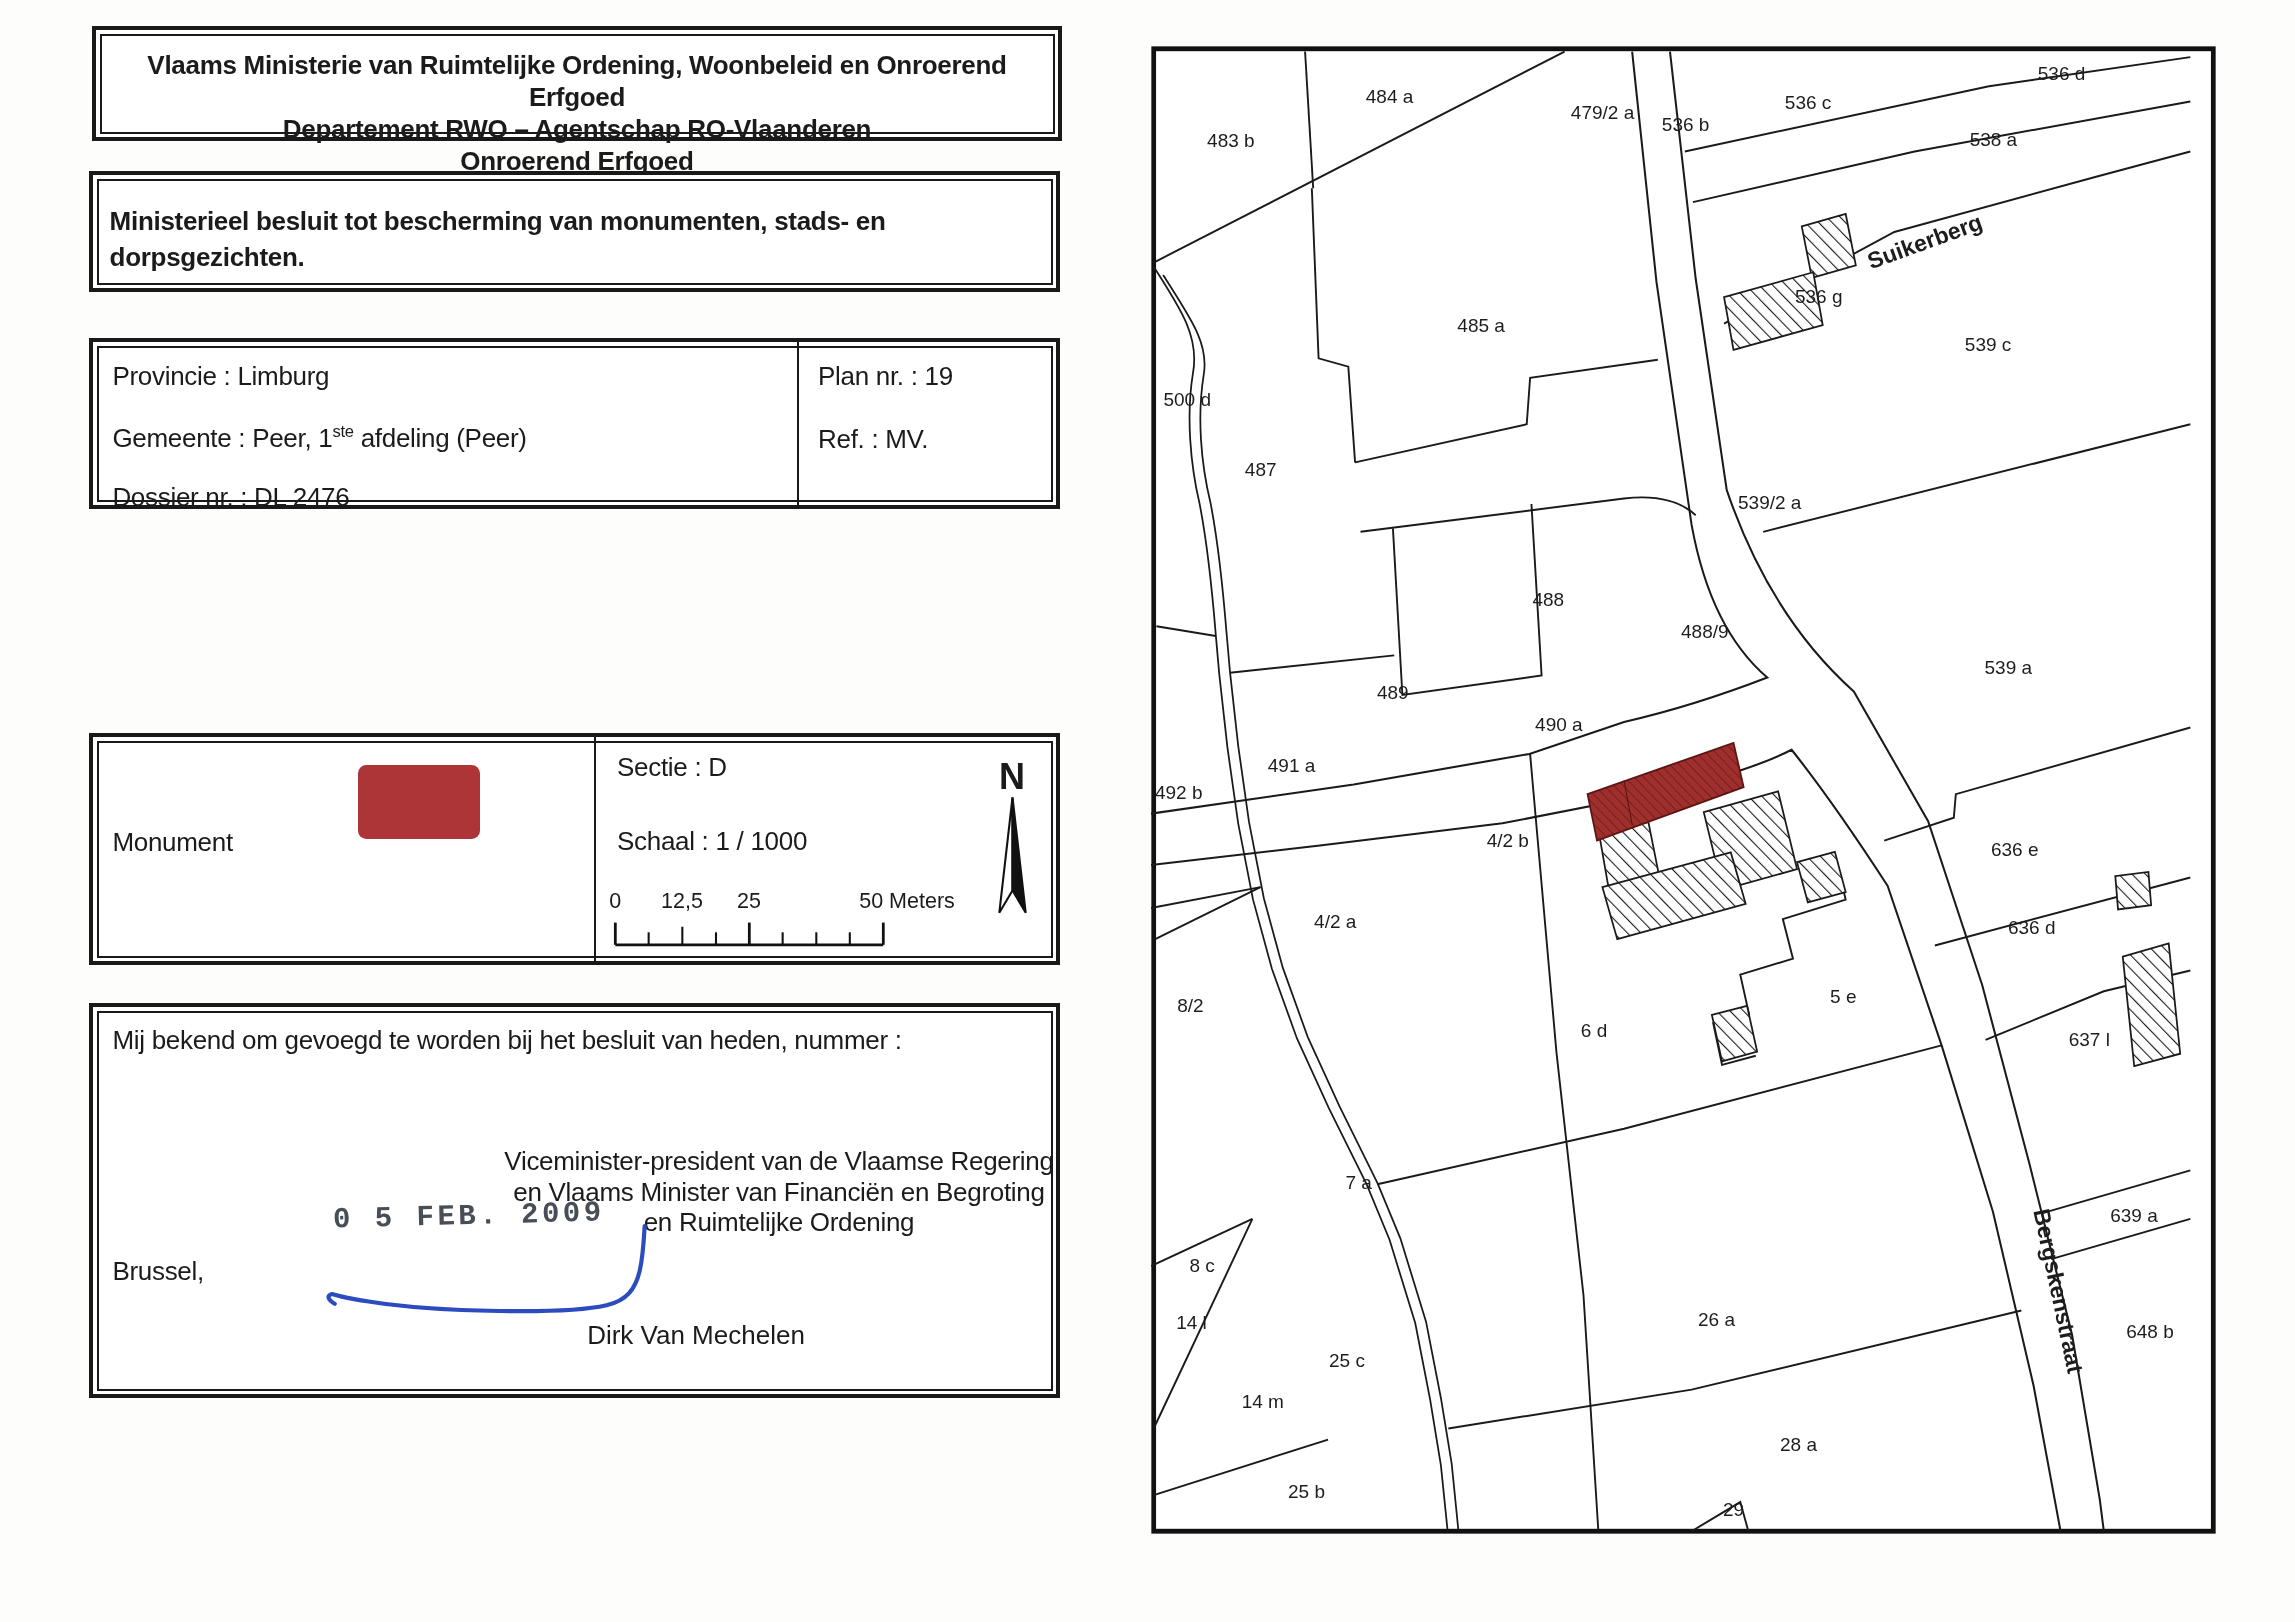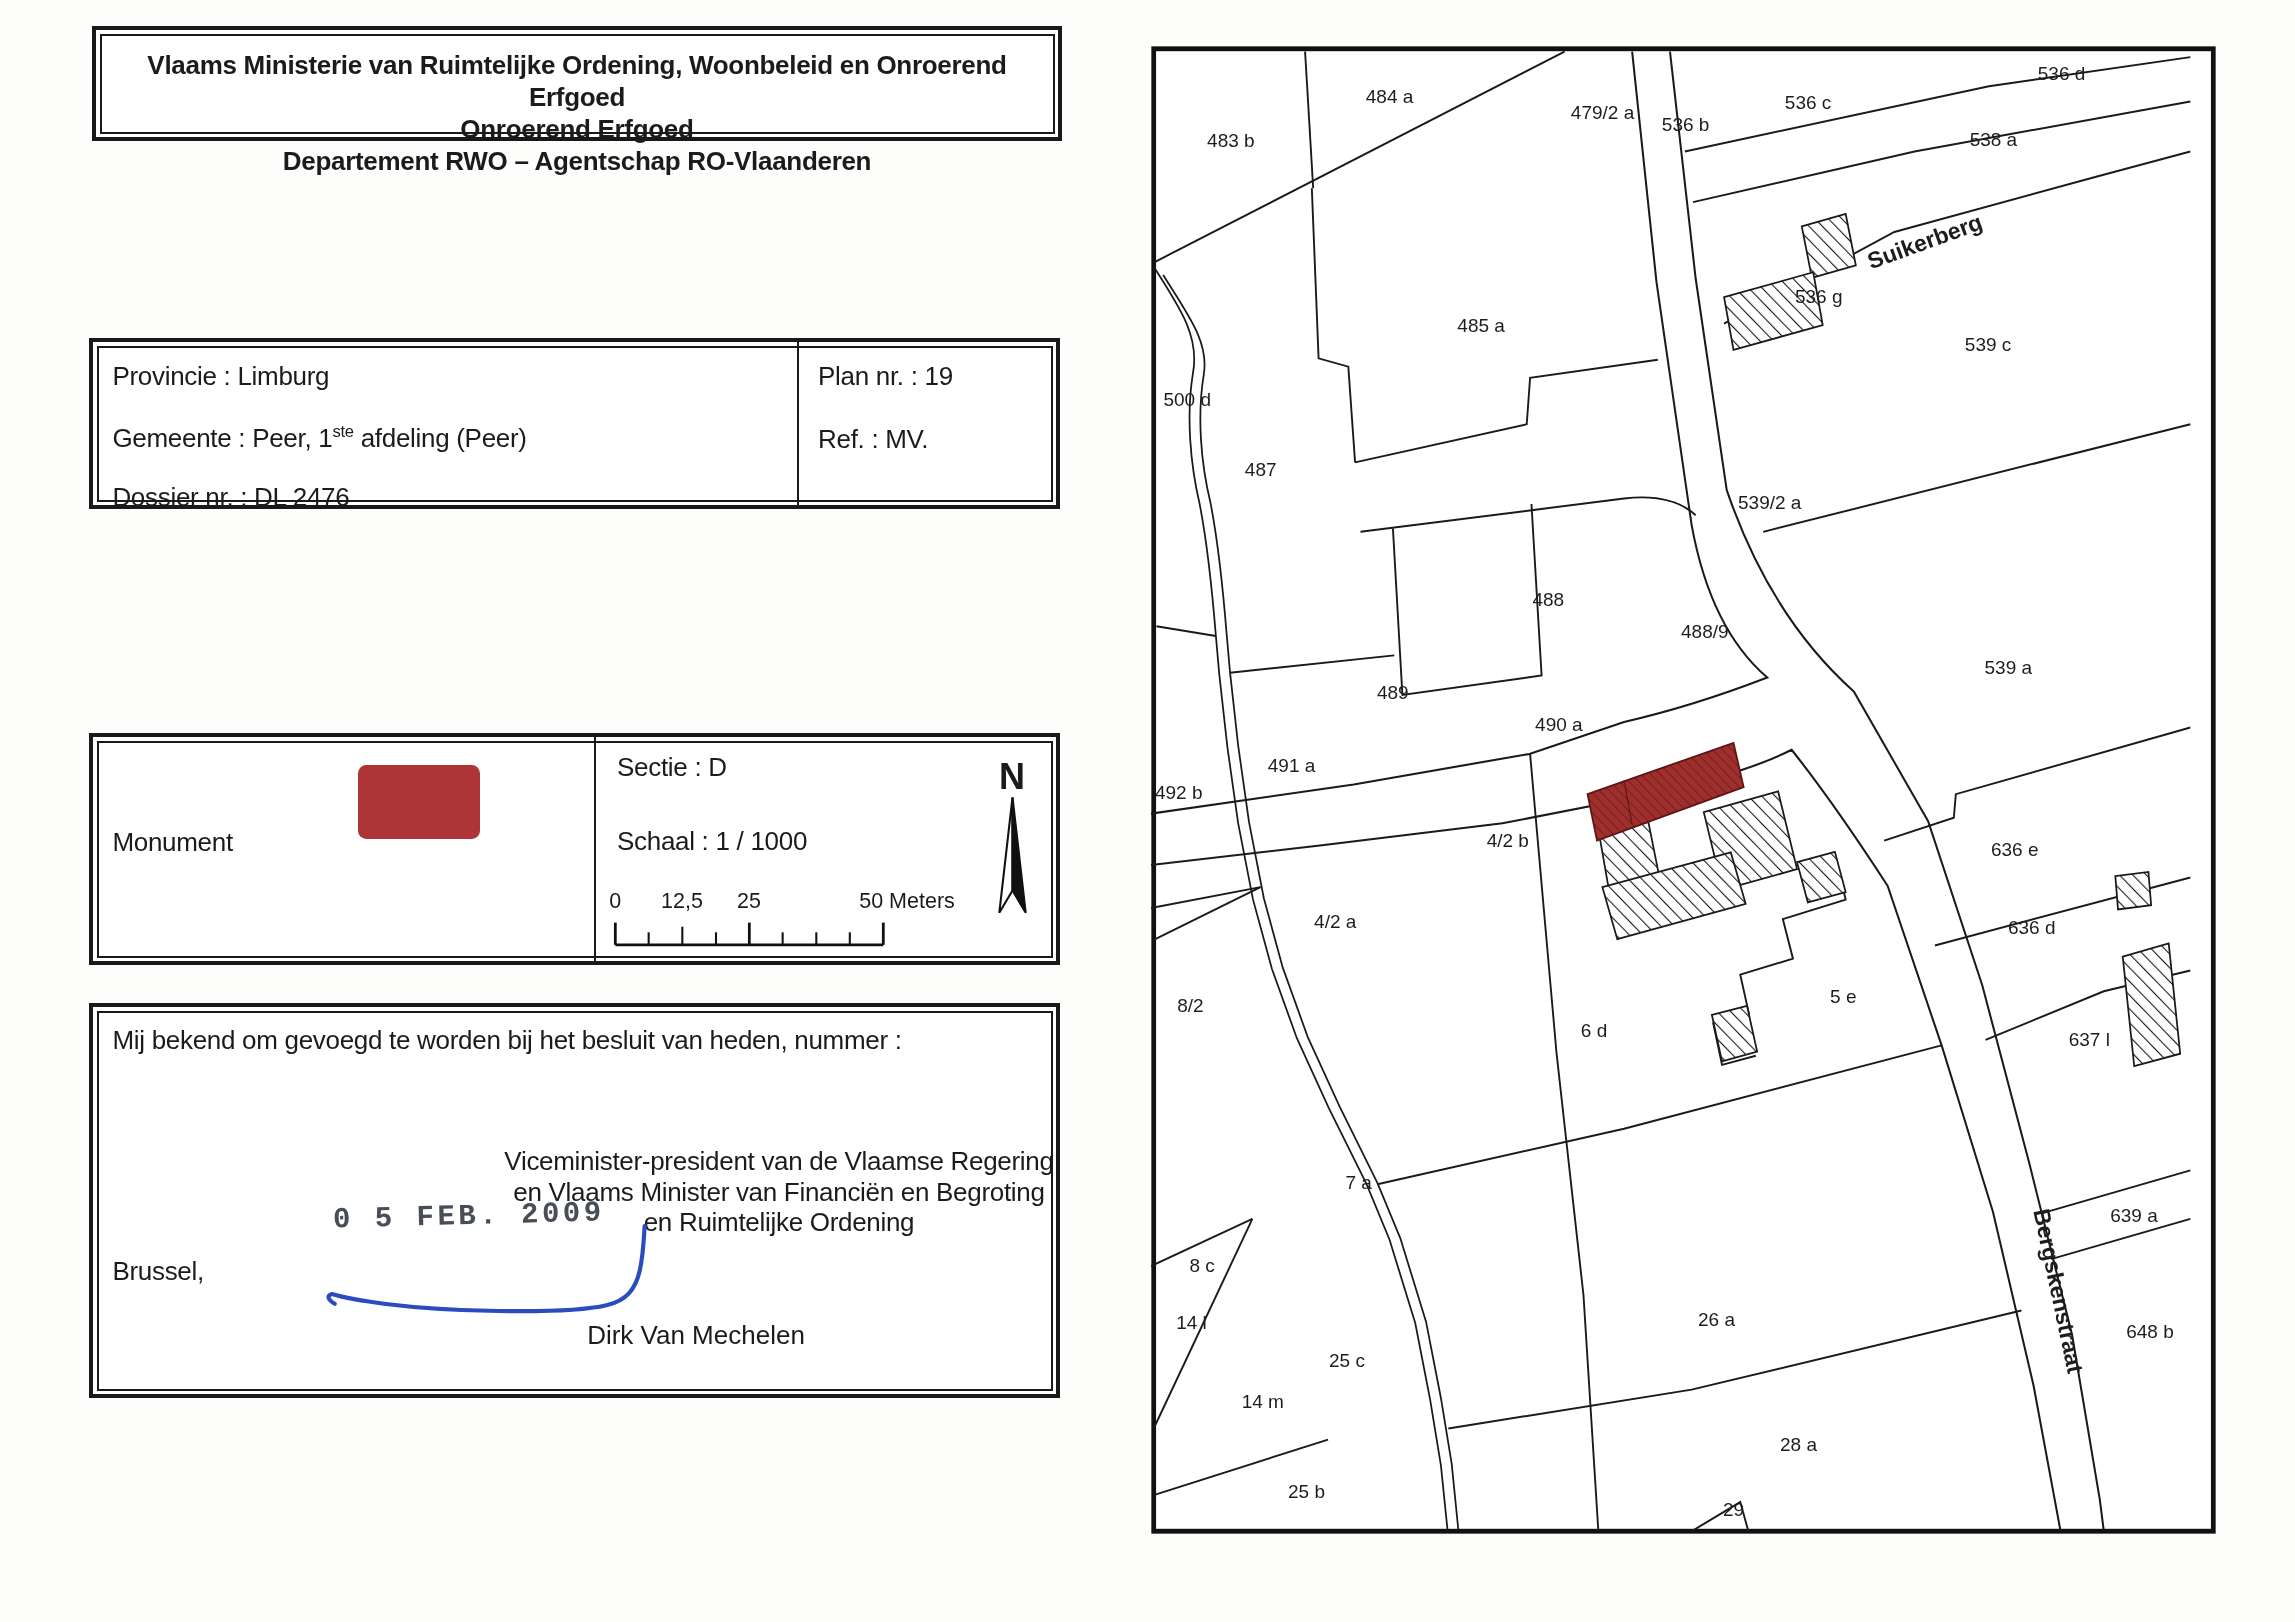--- a/index.html
+++ b/index.html
@@ -38,25 +38,31 @@
         color:#1d1d1d;white-space:nowrap;}
 </style>
 </head>
 <body>
 
 <div id="page">
 
   <div class="box" style="left:92px;top:26px;width:970px;height:115px;">
     <div class="pad">
       <div class="hdr" style="margin-top:9.7px;">Vlaams Ministerie van Ruimtelijke Ordening, Woonbeleid en Onroerend Erfgoed</div>
+      <div class="hdr">Departement RWO – Agentschap RO-Vlaanderen</div>
       <div class="hdr">Onroerend Erfgoed</div>
-      <div class="hdr">Departement RWO – Agentschap RO-Vlaanderen</div>
-    </div>
-  </div>
-
+    </div>
+  </div>
+
+  <div class="box" style="left:89px;top:171px;width:971px;height:121px;">
+    <div class="pad" style="left:16.6px;top:28px;">
+      <div class="bold2">Ministerieel besluit tot bescherming van monumenten, stads- en</div>
+      <div class="bold2">dorpsgezichten.</div>
+    </div>
+  </div>
 
   <div class="box" style="left:89px;top:338px;width:971px;height:171px;">
     <div class="vdiv" style="left:704px;"></div>
     <div class="fld" style="left:19.4px;top:19.4px;">Provincie : Limburg</div>
     <div class="fld" style="left:19.4px;top:80px;"><span>Gemeente : Peer, 1</span><sup>ste</sup><span> afdeling (Peer)</span></div>
     <div class="fld" style="left:19.4px;top:140px;">Dossier nr. : DL 2476</div>
     <div class="fld" style="left:725px;top:19.4px;">Plan nr. : 19</div>
     <div class="fld" style="left:725px;top:82px;">Ref. : MV.</div>
   </div>
 

